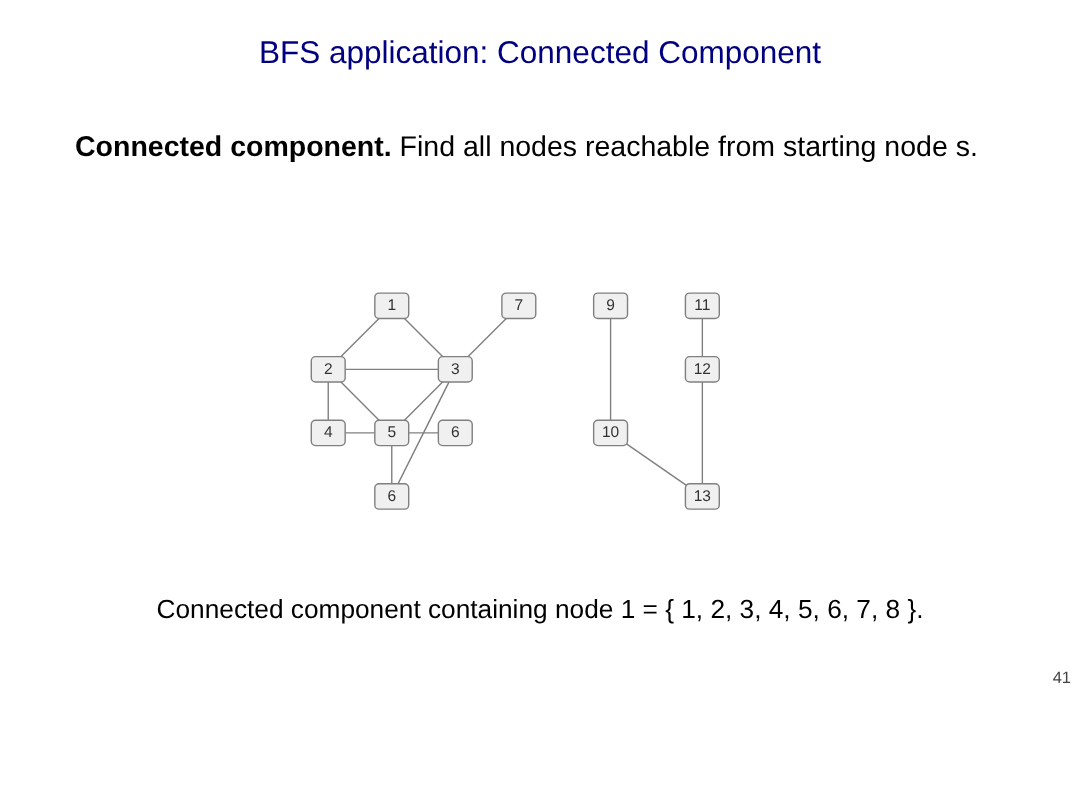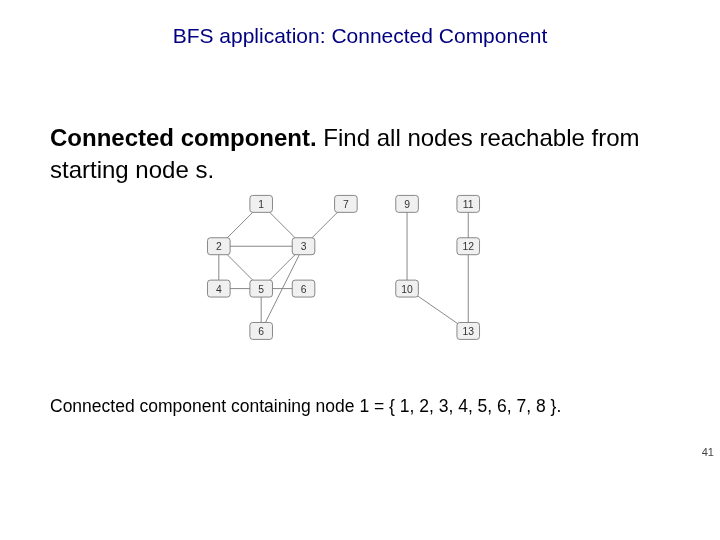--- a/index.html
+++ b/index.html
@@ -26,35 +26,35 @@
     text-align: center;
     font-size: 21px;
     font-weight: 400;
     color: #000080;
   }
   .def {
     position: absolute;
     top: 86px;
     left: 50px;
     right: 64px;
-    font-size: 24px;
+    font-size: 19px;
     color: #000;
     line-height: 1.35;
-    margin-top: 36px;
   }
   .def .bold {
     font-weight: 700;
   }
   .result {
     position: absolute;
     top: 396px;
     left: 50px;
     right: 50px;
     font-size: 17.5px;
     color: #000;
+    text-align: center;
   }
   .page-num {
     position: absolute;
     bottom: 6px;
     right: 6px;
     font-size: 11px;
     color: #444;
   }
   .diagram {
     position: absolute;

